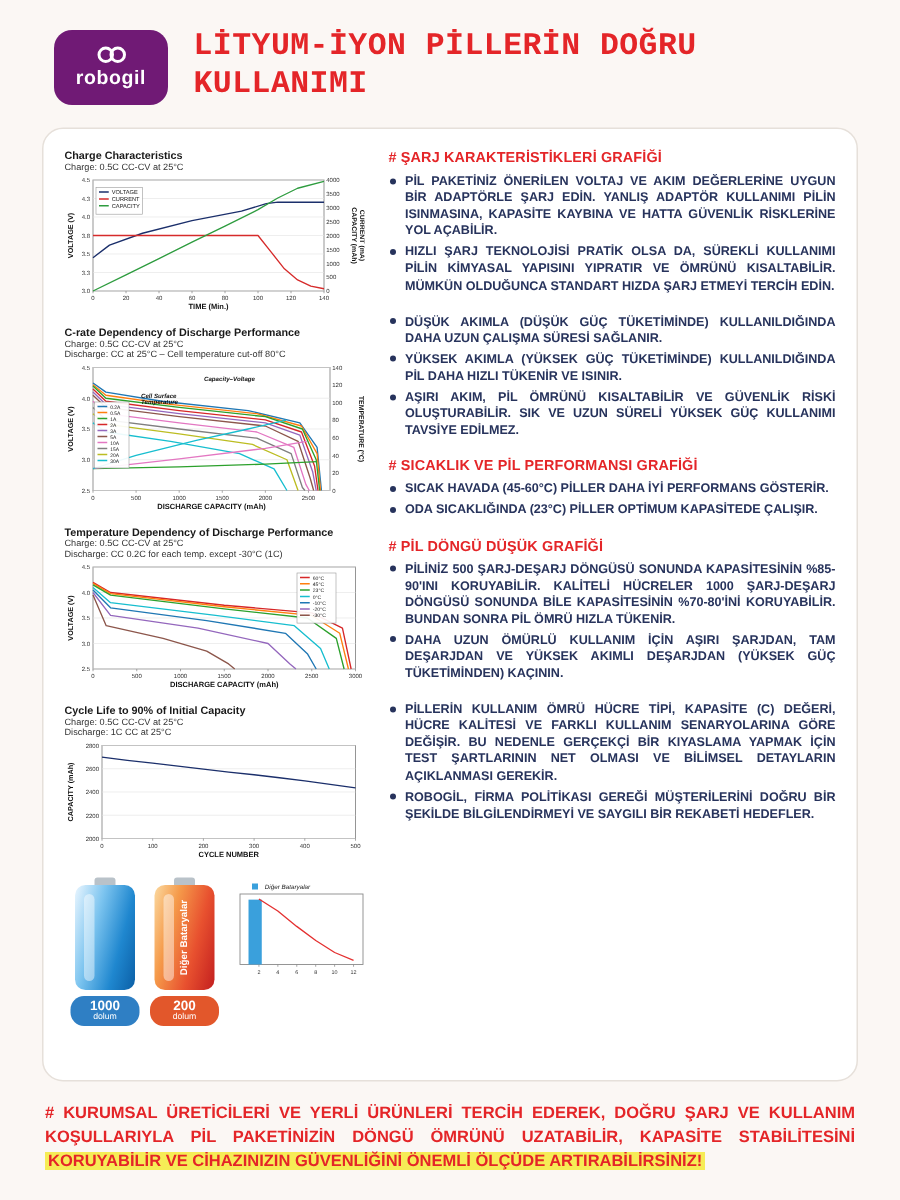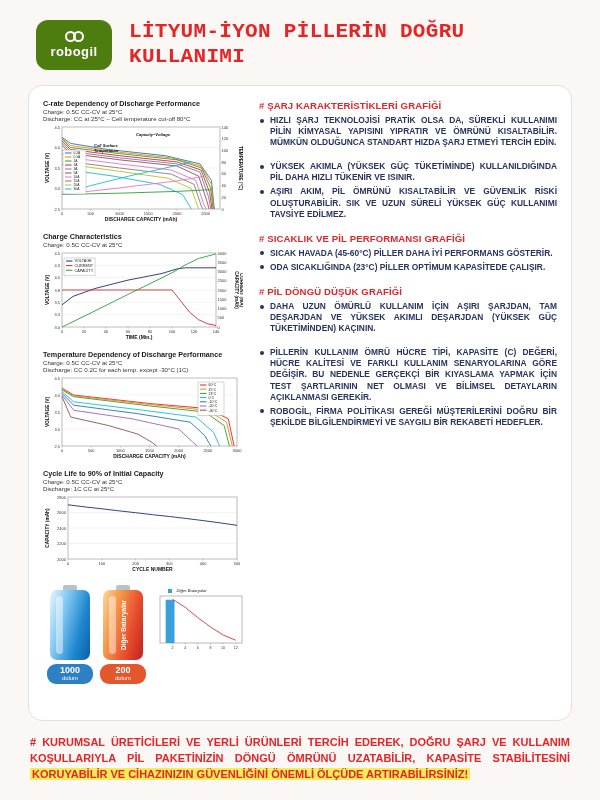--- a/index.html
+++ b/index.html
@@ -2,21 +2,21 @@
 <html><head>
 <meta charset="utf-8">
 <style>
   *{margin:0;padding:0;box-sizing:border-box;}
   html,body{width:600px;height:800px;}
   body{font-family:"Liberation Sans",sans-serif;background:#fbf7f4;color:#27335c;}
   .page{width:600px;height:800px;position:relative;overflow:hidden;}
 
   
   .header{display:flex;align-items:center;gap:17px;margin:20px 30px 15px 36px;}
-  .logo{width:76px;height:50px;background:#4d7c0f;border-radius:12px;display:flex;flex-direction:column;align-items:center;justify-content:center;gap:2px;flex:0 0 auto;}
+  .logo{width:76px;height:50px;background:#701a75;border-radius:12px;display:flex;flex-direction:column;align-items:center;justify-content:center;gap:2px;flex:0 0 auto;}
   .logo-glyph{display:flex;align-items:center;}
   .logo-glyph i{display:block;width:11px;height:11px;border:2.2px solid #fff;border-radius:50%;}
   .logo-glyph i + i{margin-left:-3px;}
   .logo-text{color:#fff;font-weight:bold;font-size:13px;letter-spacing:.4px;}
   .title{color:#e42528;font-size:21px;font-weight:bold;line-height:1.18;letter-spacing:.3px;font-family:Liberation Mono, monospace;}
 
   
   .card{background:#fff;border:1.5px solid #e6e0da;border-radius:14px;margin:0 28px;height:636px;display:flex;gap:14px;padding:13px 14px;overflow:hidden;}
   .left-col{width:202px;flex:0 0 auto;display:flex;flex-direction:column;gap:9px;}
   .right-col{flex:1;display:flex;flex-direction:column;gap:10px;padding-top:1px;}
@@ -66,20 +66,81 @@
     </div>
     <h1 class="title">
       <span>LİTYUM-İYON PİLLERİN DOĞRU</span><br>
       <span>KULLANIMI</span>
     </h1>
   </header>
 
   <main class="card">
 
     <div class="left-col">
+
+      <div class="chart-block">
+        <div class="chart-title">Charge Characteristics</div>
+        <div class="chart-sub">Charge: 0.5C CC-CV at 25°C</div>
+        <svg width="200" height="92">
+            <rect x="19" y="4" width="154" height="74" fill="#fff" stroke="#8a8a8a" stroke-width="0.6"></rect>
+            <line x1="19" x2="173" y1="78" y2="78" stroke="#e3e3e3" stroke-width="0.4"></line>
+            <text x="17" y="79.5" text-anchor="end" font-size="4.0" fill="#333">3.0</text>
+            <line x1="19" x2="173" y1="65.66666666666667" y2="65.66666666666667" stroke="#e3e3e3" stroke-width="0.4"></line>
+            <text x="17" y="67.16666666666667" text-anchor="end" font-size="4.0" fill="#333">3.3</text>
+            <line x1="19" x2="173" y1="53.333333333333336" y2="53.333333333333336" stroke="#e3e3e3" stroke-width="0.4"></line>
+            <text x="17" y="54.833333333333336" text-anchor="end" font-size="4.0" fill="#333">3.5</text>
+            <line x1="19" x2="173" y1="41" y2="41" stroke="#e3e3e3" stroke-width="0.4"></line>
+            <text x="17" y="42.5" text-anchor="end" font-size="4.0" fill="#333">3.8</text>
+            <line x1="19" x2="173" y1="28.66666666666667" y2="28.66666666666667" stroke="#e3e3e3" stroke-width="0.4"></line>
+            <text x="17" y="30.16666666666667" text-anchor="end" font-size="4.0" fill="#333">4.0</text>
+            <line x1="19" x2="173" y1="16.33333333333333" y2="16.33333333333333" stroke="#e3e3e3" stroke-width="0.4"></line>
+            <text x="17" y="17.83333333333333" text-anchor="end" font-size="4.0" fill="#333">4.3</text>
+            <line x1="19" x2="173" y1="4" y2="4" stroke="#e3e3e3" stroke-width="0.4"></line>
+            <text x="17" y="5.5" text-anchor="end" font-size="4.0" fill="#333">4.5</text>
+            <text x="174.5" y="79.5" text-anchor="start" font-size="4.0" fill="#333">0</text>
+            <text x="174.5" y="70.25" text-anchor="start" font-size="4.0" fill="#333">500</text>
+            <text x="174.5" y="61" text-anchor="start" font-size="4.0" fill="#333">1000</text>
+            <text x="174.5" y="51.75" text-anchor="start" font-size="4.0" fill="#333">1500</text>
+            <text x="174.5" y="42.5" text-anchor="start" font-size="4.0" fill="#333">2000</text>
+            <text x="174.5" y="33.25" text-anchor="start" font-size="4.0" fill="#333">2500</text>
+            <text x="174.5" y="24" text-anchor="start" font-size="4.0" fill="#333">3000</text>
+            <text x="174.5" y="14.75" text-anchor="start" font-size="4.0" fill="#333">3500</text>
+            <text x="174.5" y="5.5" text-anchor="start" font-size="4.0" fill="#333">4000</text>
+            <line x1="19" x2="19" y1="78" y2="79.5" stroke="#8a8a8a" stroke-width="0.5"></line>
+            <text x="19" y="84" text-anchor="middle" font-size="4.0" fill="#333">0</text>
+            <line x1="41" x2="41" y1="78" y2="79.5" stroke="#8a8a8a" stroke-width="0.5"></line>
+            <text x="41" y="84" text-anchor="middle" font-size="4.0" fill="#333">20</text>
+            <line x1="63" x2="63" y1="78" y2="79.5" stroke="#8a8a8a" stroke-width="0.5"></line>
+            <text x="63" y="84" text-anchor="middle" font-size="4.0" fill="#333">40</text>
+            <line x1="85" x2="85" y1="78" y2="79.5" stroke="#8a8a8a" stroke-width="0.5"></line>
+            <text x="85" y="84" text-anchor="middle" font-size="4.0" fill="#333">60</text>
+            <line x1="107" x2="107" y1="78" y2="79.5" stroke="#8a8a8a" stroke-width="0.5"></line>
+            <text x="107" y="84" text-anchor="middle" font-size="4.0" fill="#333">80</text>
+            <line x1="129" x2="129" y1="78" y2="79.5" stroke="#8a8a8a" stroke-width="0.5"></line>
+            <text x="129" y="84" text-anchor="middle" font-size="4.0" fill="#333">100</text>
+            <line x1="151" x2="151" y1="78" y2="79.5" stroke="#8a8a8a" stroke-width="0.5"></line>
+            <text x="151" y="84" text-anchor="middle" font-size="4.0" fill="#333">120</text>
+            <line x1="173" x2="173" y1="78" y2="79.5" stroke="#8a8a8a" stroke-width="0.5"></line>
+            <text x="173" y="84" text-anchor="middle" font-size="4.0" fill="#333">140</text>
+            <polyline points="19.0,55.8 30.0,47.4 52.0,39.5 85.0,31.1 118.0,24.7 134.5,19.8 142.2,18.8 173.0,18.8" fill="none" stroke="#1b2f6b" stroke-width="0.9" stroke-linejoin="round"></polyline>
+            <polyline points="19.0,41.0 129.0,41.0 137.8,52.1 146.6,63.2 155.4,70.6 164.2,74.7 173.0,76.5" fill="none" stroke="#d62b2b" stroke-width="0.9" stroke-linejoin="round"></polyline>
+            <polyline points="19.0,78.0 41.0,67.3 63.0,56.4 85.0,45.4 107.0,34.7 129.0,23.8 142.2,16.0 155.4,9.5 173.0,4.9" fill="none" stroke="#2e9c3f" stroke-width="0.9" stroke-linejoin="round"></polyline>
+            <text x="5.5" y="41" text-anchor="middle" font-size="4.8" font-weight="bold" fill="#111" transform="rotate(-90 5.5 41)">VOLTAGE (V)</text>
+            <text x="191.5" y="41" text-anchor="middle" font-size="4.6" font-weight="bold" fill="#111" transform="rotate(90 191.5 41)">CAPACITY (mAh)</text>
+            <text x="197" y="41" text-anchor="middle" font-size="4.6" font-weight="bold" fill="#111" transform="rotate(90 197 41)">CURRENT (mA)</text>
+            <text x="96" y="90" text-anchor="middle" font-size="5" font-weight="bold" fill="#111">TIME (Min.)</text>
+            <rect x="21" y="9" width="31" height="17.799999999999997" fill="rgba(255,255,255,0.92)" stroke="#999" stroke-width="0.4"></rect>
+            <line x1="23" x2="29.5" y1="12" y2="12" stroke="#1b2f6b" stroke-width="1"></line>
+            <text x="31.5" y="13.4" font-size="3.8" fill="#222" font-style="normal">VOLTAGE</text>
+            <line x1="23" x2="29.5" y1="16.6" y2="16.6" stroke="#d62b2b" stroke-width="1"></line>
+            <text x="31.5" y="18" font-size="3.8" fill="#222" font-style="normal">CURRENT</text>
+            <line x1="23" x2="29.5" y1="21.2" y2="21.2" stroke="#2e9c3f" stroke-width="1"></line>
+            <text x="31.5" y="22.599999999999998" font-size="3.8" fill="#222" font-style="normal">CAPACITY</text>
+          </svg>
+      </div>
 
       <div class="chart-block">
         <div class="chart-title">C-rate Dependency of Discharge Performance</div>
         <div class="chart-sub">Charge: 0.5C CC-CV at 25°C</div>
         <div class="chart-sub">Discharge: CC at 25°C – Cell temperature cut-off 80°C</div>
         <svg width="200" height="100">
             <rect x="19" y="4" width="158" height="82" fill="#fff" stroke="#8a8a8a" stroke-width="0.6"></rect>
             <line x1="19" x2="177" y1="86" y2="86" stroke="#e3e3e3" stroke-width="0.4"></line>
             <text x="17" y="87.5" text-anchor="end" font-size="4.0" fill="#333">2.5</text>
             <line x1="19" x2="177" y1="65.5" y2="65.5" stroke="#e3e3e3" stroke-width="0.4"></line>
@@ -147,81 +208,20 @@
             <text x="30.5" y="63.4" font-size="3.3" fill="#222" font-style="normal">20A</text>
             <line x1="22" x2="28.5" y1="66" y2="66" stroke="#17becf" stroke-width="1"></line>
             <text x="30.5" y="67.4" font-size="3.3" fill="#222" font-style="normal">30A</text>
             <text x="93" y="13" font-size="4.1" font-style="italic" font-weight="bold" fill="#111">Capacity–Voltage</text>
             <text x="51" y="24" font-size="4.1" font-style="italic" font-weight="bold" fill="#111">Cell Surface</text>
             <text x="51" y="28.5" font-size="4.1" font-style="italic" font-weight="bold" fill="#111">Temperature</text>
           </svg>
       </div>
 
       <div class="chart-block">
-        <div class="chart-title">Charge Characteristics</div>
-        <div class="chart-sub">Charge: 0.5C CC-CV at 25°C</div>
-        <svg width="200" height="92">
-            <rect x="19" y="4" width="154" height="74" fill="#fff" stroke="#8a8a8a" stroke-width="0.6"></rect>
-            <line x1="19" x2="173" y1="78" y2="78" stroke="#e3e3e3" stroke-width="0.4"></line>
-            <text x="17" y="79.5" text-anchor="end" font-size="4.0" fill="#333">3.0</text>
-            <line x1="19" x2="173" y1="65.66666666666667" y2="65.66666666666667" stroke="#e3e3e3" stroke-width="0.4"></line>
-            <text x="17" y="67.16666666666667" text-anchor="end" font-size="4.0" fill="#333">3.3</text>
-            <line x1="19" x2="173" y1="53.333333333333336" y2="53.333333333333336" stroke="#e3e3e3" stroke-width="0.4"></line>
-            <text x="17" y="54.833333333333336" text-anchor="end" font-size="4.0" fill="#333">3.5</text>
-            <line x1="19" x2="173" y1="41" y2="41" stroke="#e3e3e3" stroke-width="0.4"></line>
-            <text x="17" y="42.5" text-anchor="end" font-size="4.0" fill="#333">3.8</text>
-            <line x1="19" x2="173" y1="28.66666666666667" y2="28.66666666666667" stroke="#e3e3e3" stroke-width="0.4"></line>
-            <text x="17" y="30.16666666666667" text-anchor="end" font-size="4.0" fill="#333">4.0</text>
-            <line x1="19" x2="173" y1="16.33333333333333" y2="16.33333333333333" stroke="#e3e3e3" stroke-width="0.4"></line>
-            <text x="17" y="17.83333333333333" text-anchor="end" font-size="4.0" fill="#333">4.3</text>
-            <line x1="19" x2="173" y1="4" y2="4" stroke="#e3e3e3" stroke-width="0.4"></line>
-            <text x="17" y="5.5" text-anchor="end" font-size="4.0" fill="#333">4.5</text>
-            <text x="174.5" y="79.5" text-anchor="start" font-size="4.0" fill="#333">0</text>
-            <text x="174.5" y="70.25" text-anchor="start" font-size="4.0" fill="#333">500</text>
-            <text x="174.5" y="61" text-anchor="start" font-size="4.0" fill="#333">1000</text>
-            <text x="174.5" y="51.75" text-anchor="start" font-size="4.0" fill="#333">1500</text>
-            <text x="174.5" y="42.5" text-anchor="start" font-size="4.0" fill="#333">2000</text>
-            <text x="174.5" y="33.25" text-anchor="start" font-size="4.0" fill="#333">2500</text>
-            <text x="174.5" y="24" text-anchor="start" font-size="4.0" fill="#333">3000</text>
-            <text x="174.5" y="14.75" text-anchor="start" font-size="4.0" fill="#333">3500</text>
-            <text x="174.5" y="5.5" text-anchor="start" font-size="4.0" fill="#333">4000</text>
-            <line x1="19" x2="19" y1="78" y2="79.5" stroke="#8a8a8a" stroke-width="0.5"></line>
-            <text x="19" y="84" text-anchor="middle" font-size="4.0" fill="#333">0</text>
-            <line x1="41" x2="41" y1="78" y2="79.5" stroke="#8a8a8a" stroke-width="0.5"></line>
-            <text x="41" y="84" text-anchor="middle" font-size="4.0" fill="#333">20</text>
-            <line x1="63" x2="63" y1="78" y2="79.5" stroke="#8a8a8a" stroke-width="0.5"></line>
-            <text x="63" y="84" text-anchor="middle" font-size="4.0" fill="#333">40</text>
-            <line x1="85" x2="85" y1="78" y2="79.5" stroke="#8a8a8a" stroke-width="0.5"></line>
-            <text x="85" y="84" text-anchor="middle" font-size="4.0" fill="#333">60</text>
-            <line x1="107" x2="107" y1="78" y2="79.5" stroke="#8a8a8a" stroke-width="0.5"></line>
-            <text x="107" y="84" text-anchor="middle" font-size="4.0" fill="#333">80</text>
-            <line x1="129" x2="129" y1="78" y2="79.5" stroke="#8a8a8a" stroke-width="0.5"></line>
-            <text x="129" y="84" text-anchor="middle" font-size="4.0" fill="#333">100</text>
-            <line x1="151" x2="151" y1="78" y2="79.5" stroke="#8a8a8a" stroke-width="0.5"></line>
-            <text x="151" y="84" text-anchor="middle" font-size="4.0" fill="#333">120</text>
-            <line x1="173" x2="173" y1="78" y2="79.5" stroke="#8a8a8a" stroke-width="0.5"></line>
-            <text x="173" y="84" text-anchor="middle" font-size="4.0" fill="#333">140</text>
-            <polyline points="19.0,55.8 30.0,47.4 52.0,39.5 85.0,31.1 118.0,24.7 134.5,19.8 142.2,18.8 173.0,18.8" fill="none" stroke="#1b2f6b" stroke-width="0.9" stroke-linejoin="round"></polyline>
-            <polyline points="19.0,41.0 129.0,41.0 137.8,52.1 146.6,63.2 155.4,70.6 164.2,74.7 173.0,76.5" fill="none" stroke="#d62b2b" stroke-width="0.9" stroke-linejoin="round"></polyline>
-            <polyline points="19.0,78.0 41.0,67.3 63.0,56.4 85.0,45.4 107.0,34.7 129.0,23.8 142.2,16.0 155.4,9.5 173.0,4.9" fill="none" stroke="#2e9c3f" stroke-width="0.9" stroke-linejoin="round"></polyline>
-            <text x="5.5" y="41" text-anchor="middle" font-size="4.8" font-weight="bold" fill="#111" transform="rotate(-90 5.5 41)">VOLTAGE (V)</text>
-            <text x="191.5" y="41" text-anchor="middle" font-size="4.6" font-weight="bold" fill="#111" transform="rotate(90 191.5 41)">CAPACITY (mAh)</text>
-            <text x="197" y="41" text-anchor="middle" font-size="4.6" font-weight="bold" fill="#111" transform="rotate(90 197 41)">CURRENT (mA)</text>
-            <text x="96" y="90" text-anchor="middle" font-size="5" font-weight="bold" fill="#111">TIME (Min.)</text>
-            <rect x="21" y="9" width="31" height="17.799999999999997" fill="rgba(255,255,255,0.92)" stroke="#999" stroke-width="0.4"></rect>
-            <line x1="23" x2="29.5" y1="12" y2="12" stroke="#1b2f6b" stroke-width="1"></line>
-            <text x="31.5" y="13.4" font-size="3.8" fill="#222" font-style="normal">VOLTAGE</text>
-            <line x1="23" x2="29.5" y1="16.6" y2="16.6" stroke="#d62b2b" stroke-width="1"></line>
-            <text x="31.5" y="18" font-size="3.8" fill="#222" font-style="normal">CURRENT</text>
-            <line x1="23" x2="29.5" y1="21.2" y2="21.2" stroke="#2e9c3f" stroke-width="1"></line>
-            <text x="31.5" y="22.599999999999998" font-size="3.8" fill="#222" font-style="normal">CAPACITY</text>
-          </svg>
-      </div>
-
-      <div class="chart-block">
         <div class="chart-title">Temperature Dependency of Discharge Performance</div>
         <div class="chart-sub">Charge: 0.5C CC-CV at 25°C</div>
         <div class="chart-sub">Discharge: CC 0.2C for each temp. except -30°C (1C)</div>
         <svg width="200" height="86">
             <rect x="19" y="4" width="175" height="68" fill="#fff" stroke="#8a8a8a" stroke-width="0.6"></rect>
             <line x1="19" x2="194" y1="72" y2="72" stroke="#e3e3e3" stroke-width="0.4"></line>
             <text x="17" y="73.5" text-anchor="end" font-size="4.0" fill="#333">2.5</text>
             <line x1="19" x2="194" y1="55" y2="55" stroke="#e3e3e3" stroke-width="0.4"></line>
             <text x="17" y="56.5" text-anchor="end" font-size="4.0" fill="#333">3.0</text>
             <line x1="19" x2="194" y1="38" y2="38" stroke="#e3e3e3" stroke-width="0.4"></line>
@@ -343,42 +343,45 @@
           </svg>
       </div>
 
     </div>
 
     <div class="right-col">
 
       <section class="sec">
         <h2 class="sec-h"># ŞARJ KARAKTERİSTİKLERİ GRAFİĞİ</h2>
         <ul>
+          <li>PİL PAKETİNİZ ÖNERİLEN VOLTAJ VE AKIM DEĞERLERİNE UYGUN BİR ADAPTÖRLE ŞARJ EDİN. YANLIŞ ADAPTÖR KULLANIMI PİLİN ISINMASINA, KAPASİTE KAYBINA VE HATTA GÜVENLİK RİSKLERİNE YOL AÇABİLİR.</li>
           <li>HIZLI ŞARJ TEKNOLOJİSİ PRATİK OLSA DA, SÜREKLİ KULLANIMI PİLİN KİMYASAL YAPISINI YIPRATIR VE ÖMRÜNÜ KISALTABİLİR. MÜMKÜN OLDUĞUNCA STANDART HIZDA ŞARJ ETMEYİ TERCİH EDİN.</li>
         </ul>
       </section>
 
       <section class="sec">
         <ul>
+          <li>DÜŞÜK AKIMLA (DÜŞÜK GÜÇ TÜKETİMİNDE) KULLANILDIĞINDA DAHA UZUN ÇALIŞMA SÜRESİ SAĞLANIR.</li>
           <li>YÜKSEK AKIMLA (YÜKSEK GÜÇ TÜKETİMİNDE) KULLANILDIĞINDA PİL DAHA HIZLI TÜKENİR VE ISINIR.</li>
           <li>AŞIRI AKIM, PİL ÖMRÜNÜ KISALTABİLİR VE GÜVENLİK RİSKİ OLUŞTURABİLİR. SIK VE UZUN SÜRELİ YÜKSEK GÜÇ KULLANIMI TAVSİYE EDİLMEZ.</li>
         </ul>
       </section>
 
       <section class="sec">
         <h2 class="sec-h"># SICAKLIK VE PİL PERFORMANSI GRAFİĞİ</h2>
         <ul>
           <li>SICAK HAVADA (45-60°C) PİLLER DAHA İYİ PERFORMANS GÖSTERİR.</li>
           <li>ODA SICAKLIĞINDA (23°C) PİLLER OPTİMUM KAPASİTEDE ÇALIŞIR.</li>
         </ul>
       </section>
 
       <section class="sec">
         <h2 class="sec-h"># PİL DÖNGÜ DÜŞÜK GRAFİĞİ</h2>
         <ul>
+          <li>PİLİNİZ 500 ŞARJ-DEŞARJ DÖNGÜSÜ SONUNDA KAPASİTESİNİN %85-90'INI KORUYABİLİR. KALİTELİ HÜCRELER 1000 ŞARJ-DEŞARJ DÖNGÜSÜ SONUNDA BİLE KAPASİTESİNİN %70-80'İNİ KORUYABİLİR. BUNDAN SONRA PİL ÖMRÜ HIZLA TÜKENİR.</li>
           <li>DAHA UZUN ÖMÜRLÜ KULLANIM İÇİN AŞIRI ŞARJDAN, TAM DEŞARJDAN VE YÜKSEK AKIMLI DEŞARJDAN (YÜKSEK GÜÇ TÜKETİMİNDEN) KAÇININ.</li>
         </ul>
       </section>
 
       <section class="sec">
         <ul>
           <li>PİLLERİN KULLANIM ÖMRÜ HÜCRE TİPİ, KAPASİTE (C) DEĞERİ, HÜCRE KALİTESİ VE FARKLI KULLANIM SENARYOLARINA GÖRE DEĞİŞİR. BU NEDENLE GERÇEKÇİ BİR KIYASLAMA YAPMAK İÇİN TEST ŞARTLARININ NET OLMASI VE BİLİMSEL DETAYLARIN AÇIKLANMASI GEREKİR.</li>
           <li>ROBOGİL, FİRMA POLİTİKASI GEREĞİ MÜŞTERİLERİNİ DOĞRU BİR ŞEKİLDE BİLGİLENDİRMEYİ VE SAYGILI BİR REKABETİ HEDEFLER.</li>
         </ul>
       </section>

